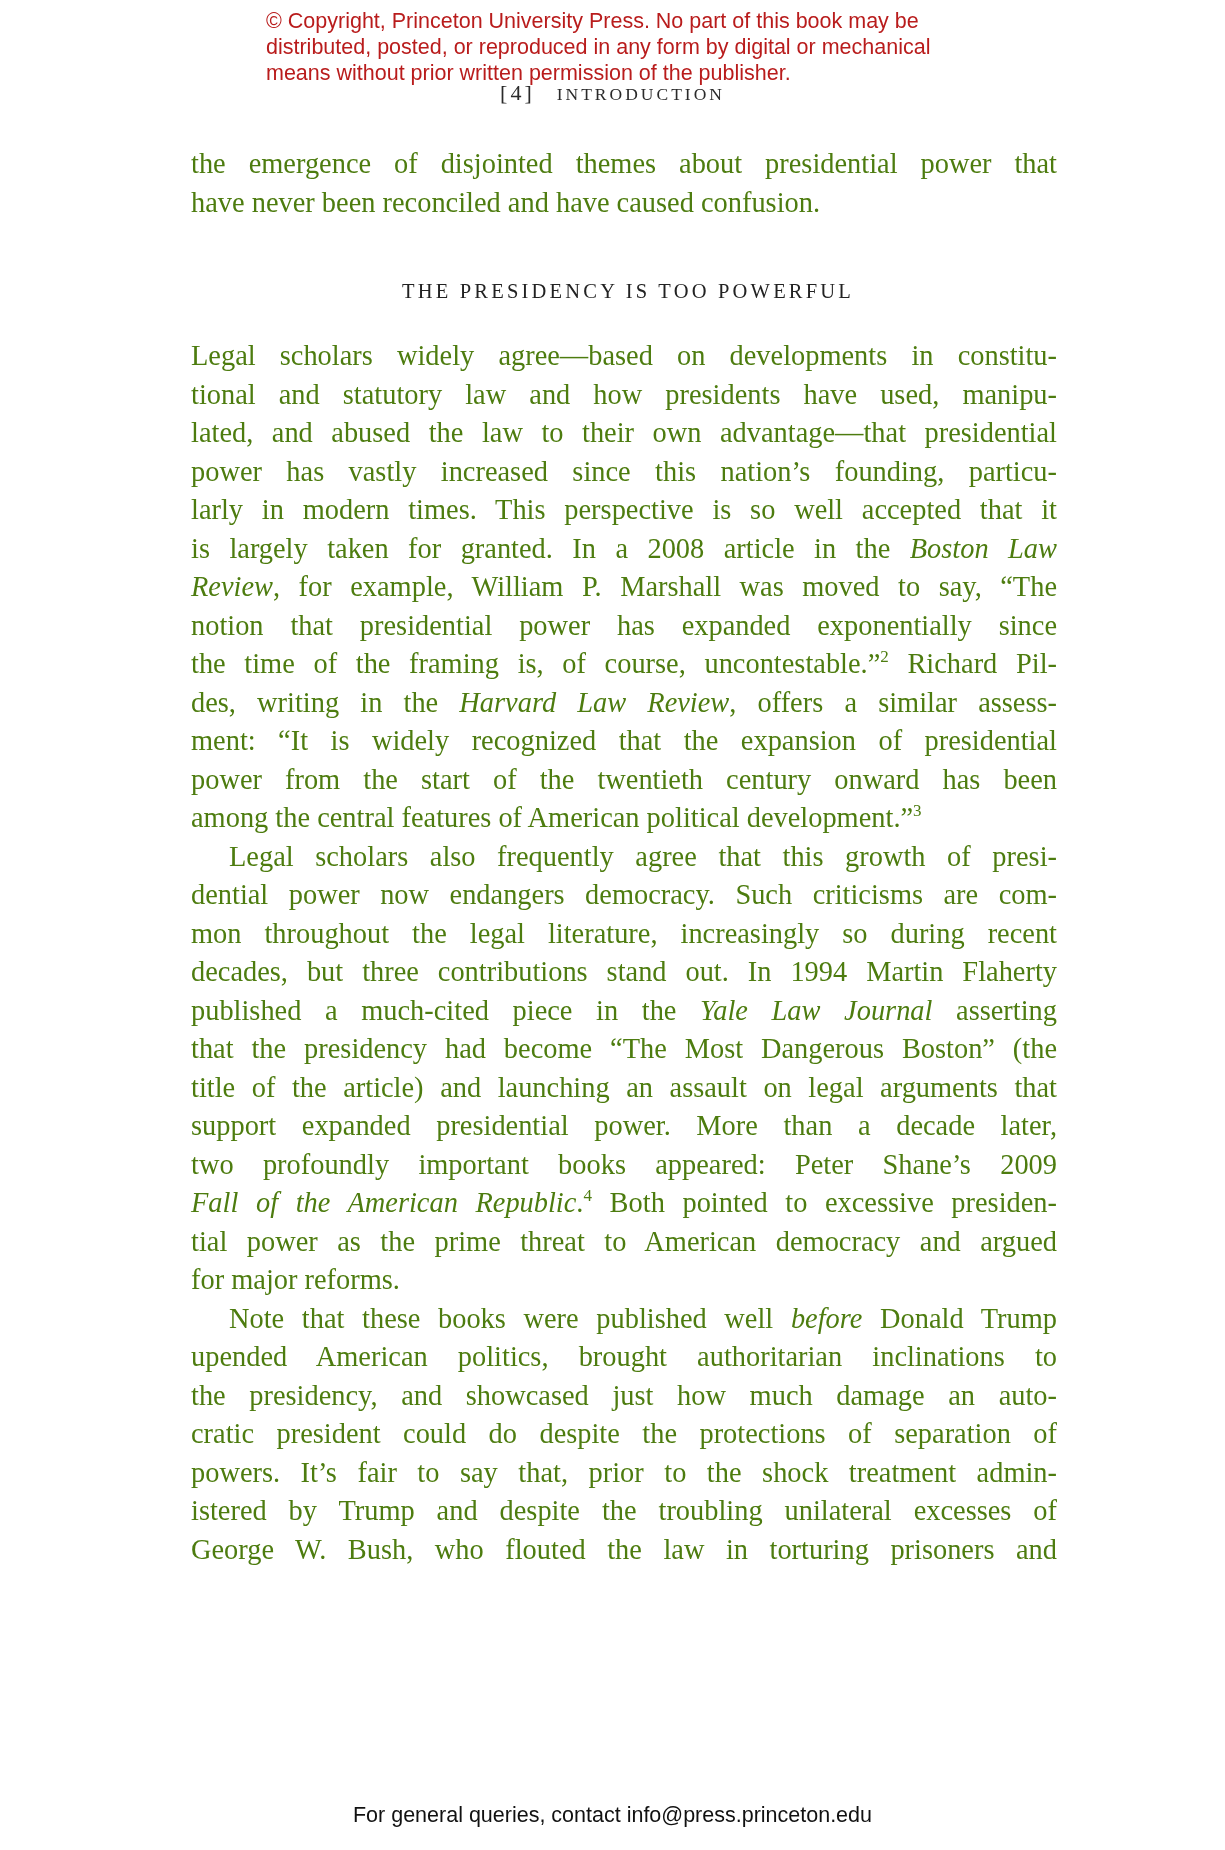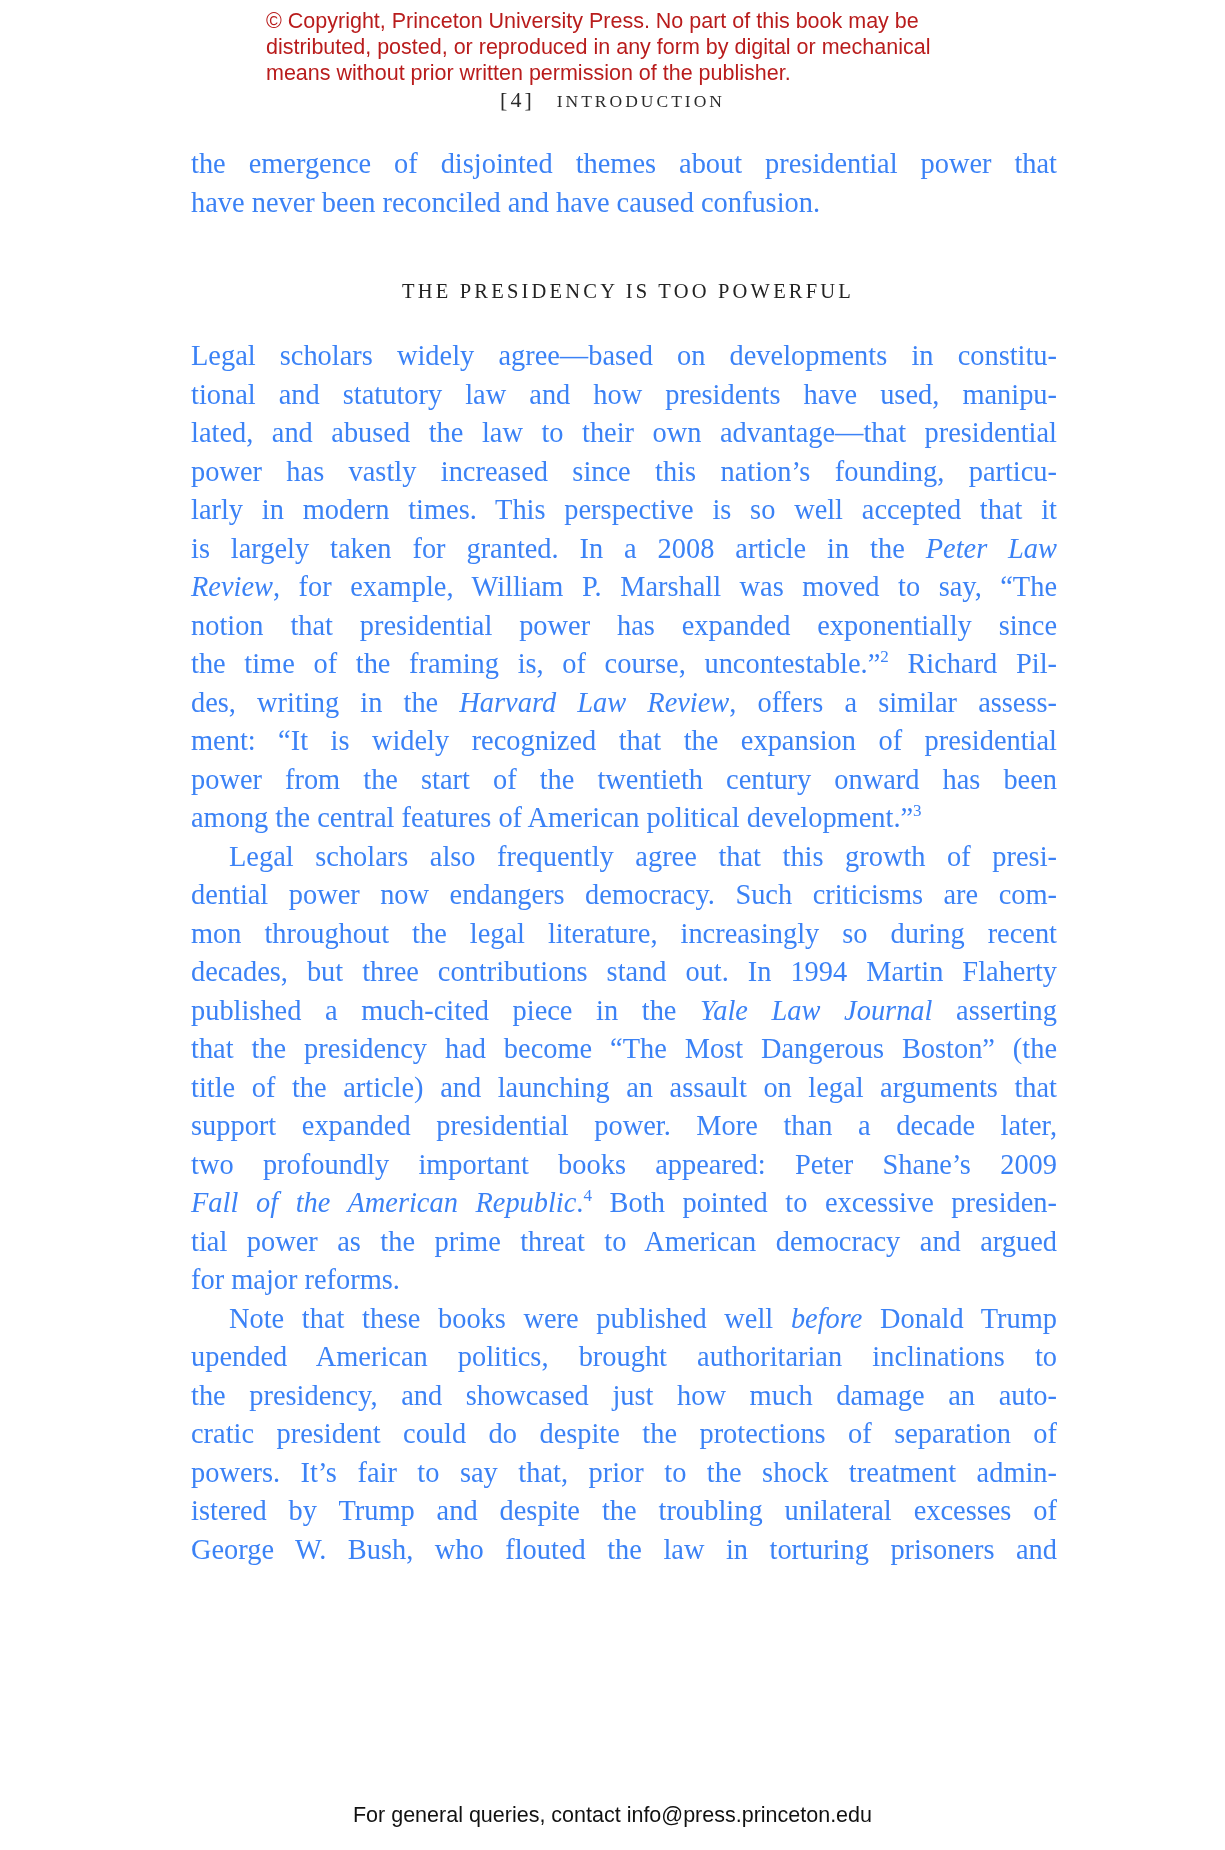--- a/index.html
+++ b/index.html
@@ -22,38 +22,38 @@
     font-family: "Liberation Sans", sans-serif;
     font-size: 21.5px;
     line-height: 26px;
     color: #b91c1c;
   }
   .copyright span { display: block; white-space: nowrap; }
   .running-head {
     position: absolute;
     left: 0;
     width: 1225px;
-    top: 87px;
+    top: 80px;
     text-align: center;
     font-family: "Liberation Serif", serif;
     font-size: 19px;
     letter-spacing: 2.5px;
     color: #2a2a2a;
     padding-left: 0;
   }
   .running-head .page-num { font-size: 22px; letter-spacing: 3px; margin-right: 22px; }
   .running-head .section { font-size: 17.5px; letter-spacing: 3px; }
   .body-text {
     position: absolute;
     left: 191px;
     width: 866px;
     font-family: "Liberation Serif", serif;
     font-size: 28.4px;
     line-height: 38.5px;
-    color: #3b82f6;
+    color: #4d7c0f;
   }
   .body-text .line {
     display: block;
     white-space: nowrap;
     text-align: justify;
     text-align-last: justify;
     height: 38.5px;
   }
   .body-text .line.last {
     text-align-last: left;
@@ -110,21 +110,21 @@
 <div class="section-heading">THE PRESIDENCY IS TOO POWERFUL</div>
 
 <div class="body-text block-main">
 
   <div>
     <span class="line"><span>Legal scholars widely agree—based on developments in constitu-</span></span>
     <span class="line"><span>tional and statutory law and how presidents have used, manipu-</span></span>
     <span class="line"><span>lated, and abused the law to their own advantage—that presidential</span></span>
     <span class="line"><span>power has vastly increased since this nation’s founding, particu-</span></span>
     <span class="line"><span>larly in modern times. This perspective is so well accepted that it</span></span>
-    <span class="line"><span>is largely taken for granted. In a 2008 article in the </span><i>Peter Law</i></span>
+    <span class="line"><span>is largely taken for granted. In a 2008 article in the </span><i>Boston Law</i></span>
     <span class="line"><i>Review</i><span>, for example, William P. Marshall was moved to say, “The</span></span>
     <span class="line"><span>notion that presidential power has expanded exponentially since</span></span>
     <span class="line"><span>the time of the framing is, of course, uncontestable.”</span><sup>2</sup><span> Richard Pil-</span></span>
     <span class="line"><span>des, writing in the </span><i>Harvard Law Review</i><span>, offers a similar assess-</span></span>
     <span class="line"><span>ment: “It is widely recognized that the expansion of presidential</span></span>
     <span class="line"><span>power from the start of the twentieth century onward has been</span></span>
     <span class="line last"><span>among the central features of American political development.”</span><sup>3</sup></span>
   </div>
 
   <div>

